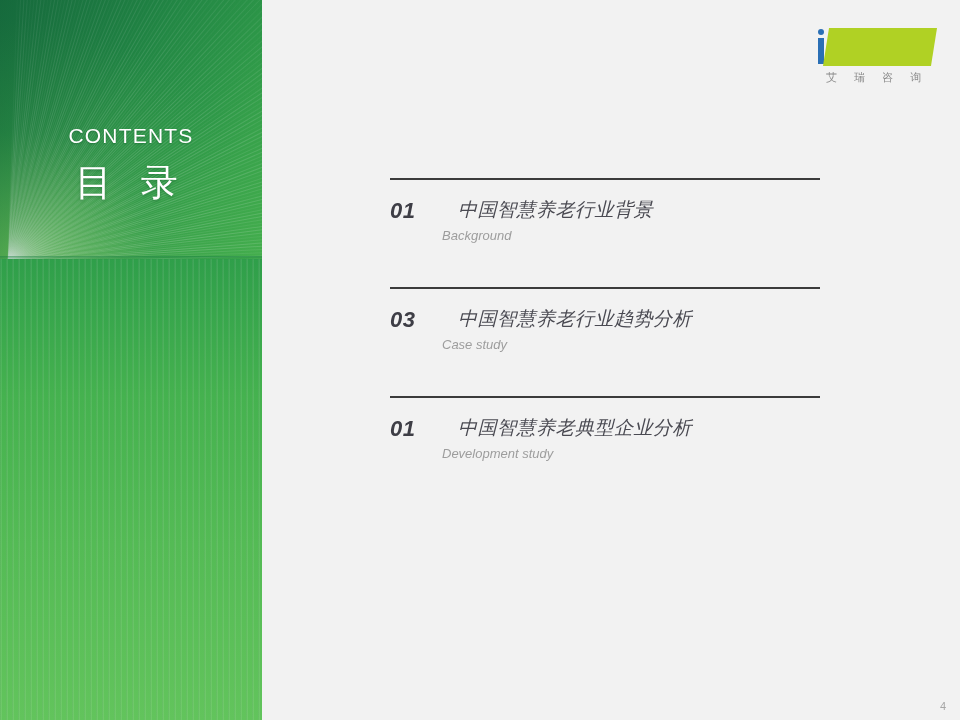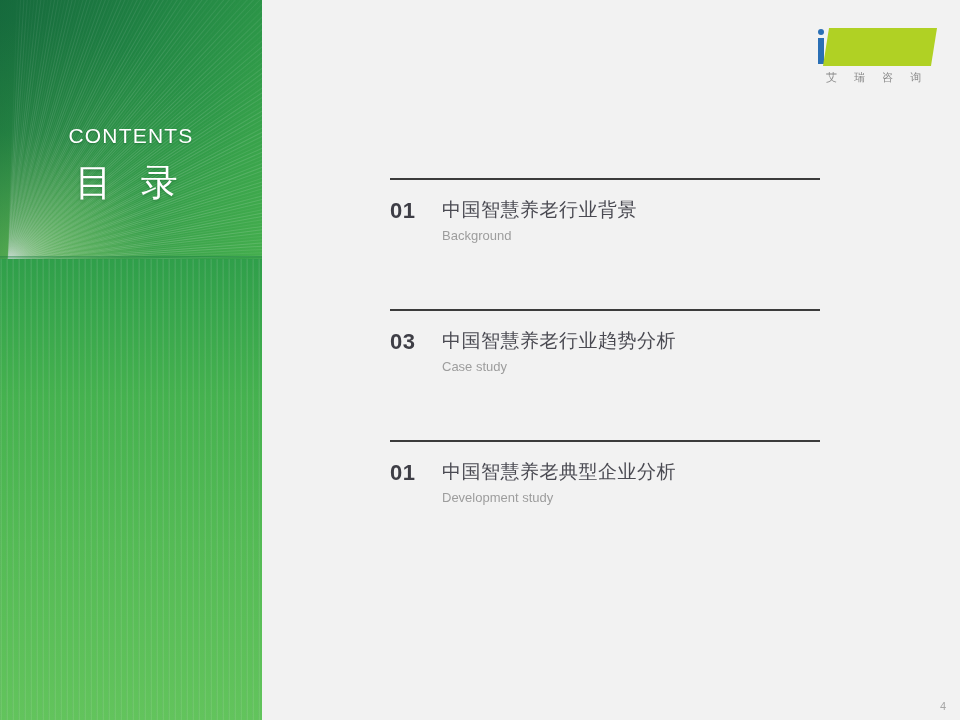--- a/index.html
+++ b/index.html
@@ -132,40 +132,41 @@
     position:absolute; left:14px; top:48px;
     width:112px;
     color:#8b8b8b;
     font-size:11px;
     letter-spacing:7px;
     white-space:nowrap;
   }
 
   
   #toc { position:absolute; left:390px; top:178px; width:430px; }
-  .toc-entry { position:relative; height:131px; }
+  .toc-entry { position:relative; height:109px;font-style:italic; }
   .toc-rule {
     position:absolute; left:0; top:0;
     width:430px; height:2px;
     background:#3c3c3c;
   }
   .toc-num {
     position:absolute; left:0; top:20px;
     color:#3e3e46;
     font-size:22px;
     font-weight:700;
     letter-spacing:0.5px;
   }
   .toc-texts { position:absolute; left:52px; top:18px; }
   .toc-cn {
     color:#4a4a52;
     font-size:19px;
     line-height:27px;
     letter-spacing:0.5px;
     white-space:nowrap;
+    margin-left:16px;
   }
   .toc-en {
     color:#9d9d9d;
     font-size:13px;
     line-height:20px;
     margin-top:3px;
     white-space:nowrap;
   }
 
   

